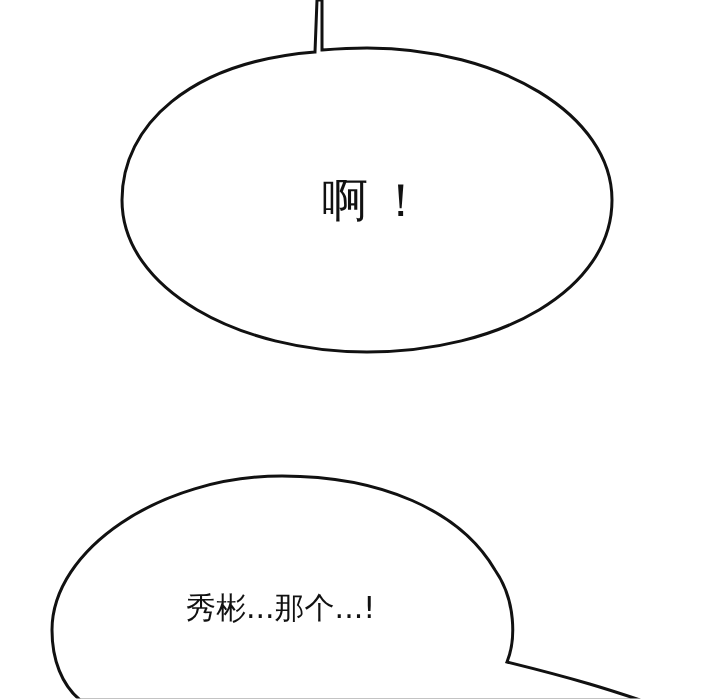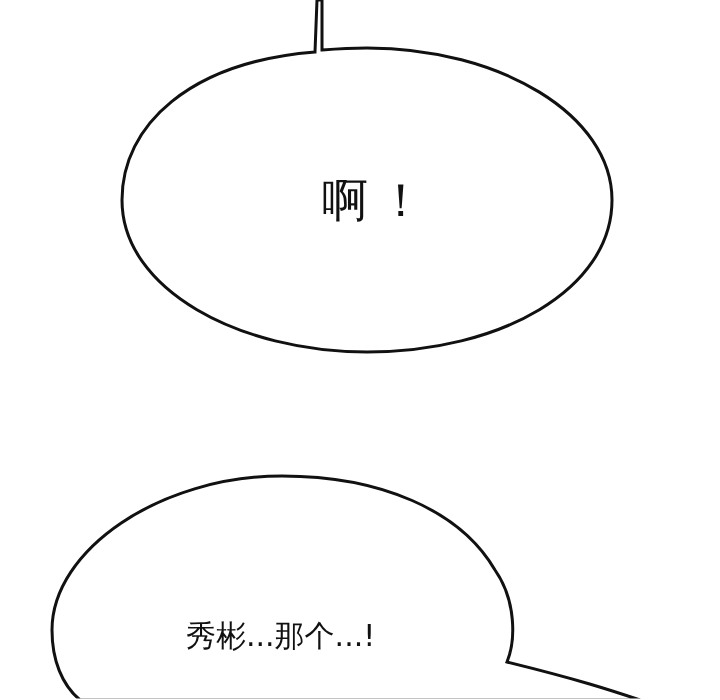--- a/index.html
+++ b/index.html
@@ -29,21 +29,21 @@
     }
     #text-top {
       left: 322px;
       top: 170px;
       font-size: 46px;
       letter-spacing: 10px;
       line-height: 60px;
     }
     #text-bottom {
       left: 186px;
-      top: 616px;
+      top: 588px;
       font-size: 30px;
       line-height: 40px;
     }
   </style>
 </head>
 <body>
 
 <div id="panel">
   <svg id="bubbles" viewBox="0 0 720 700" xmlns="http://www.w3.org/2000/svg">
 

